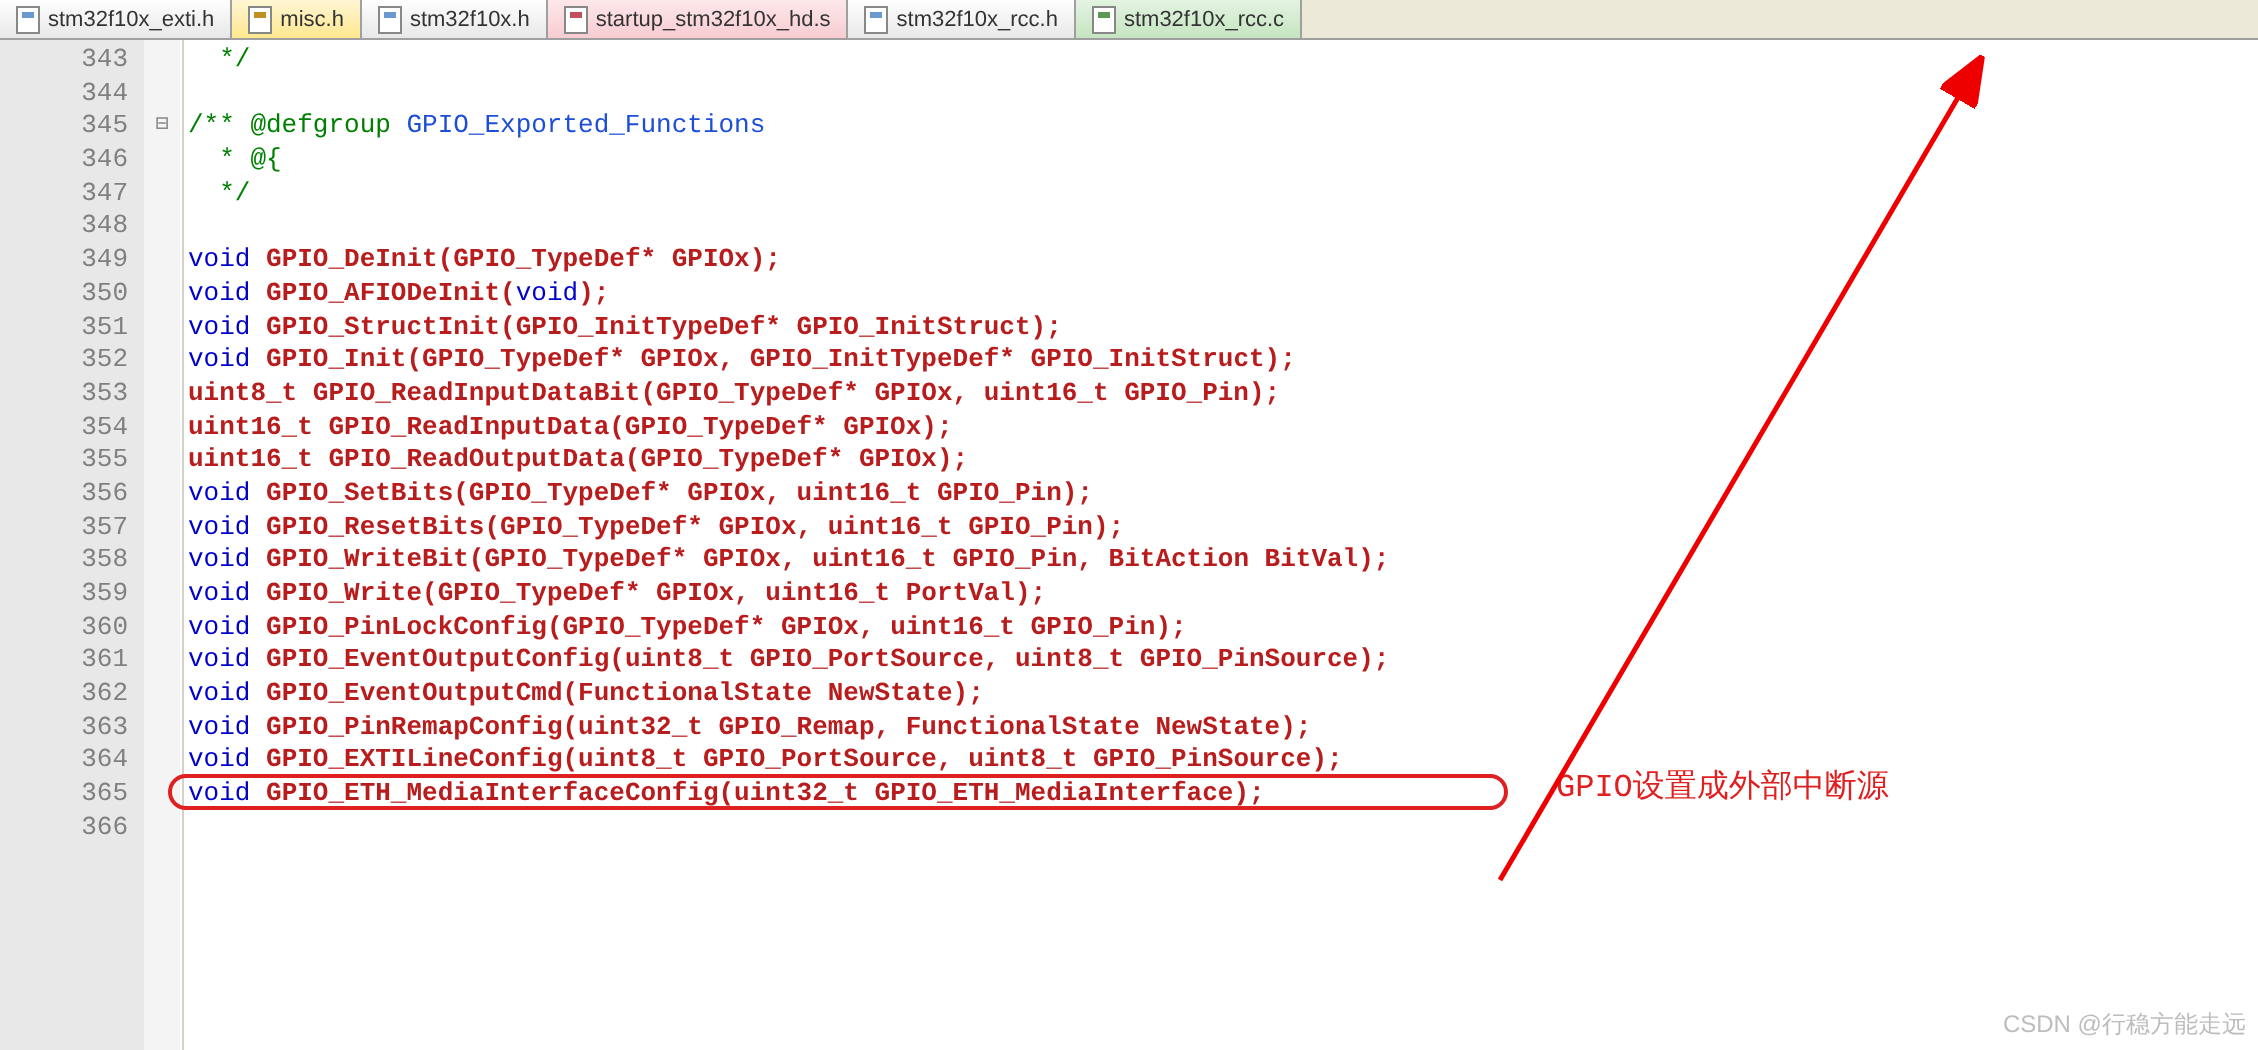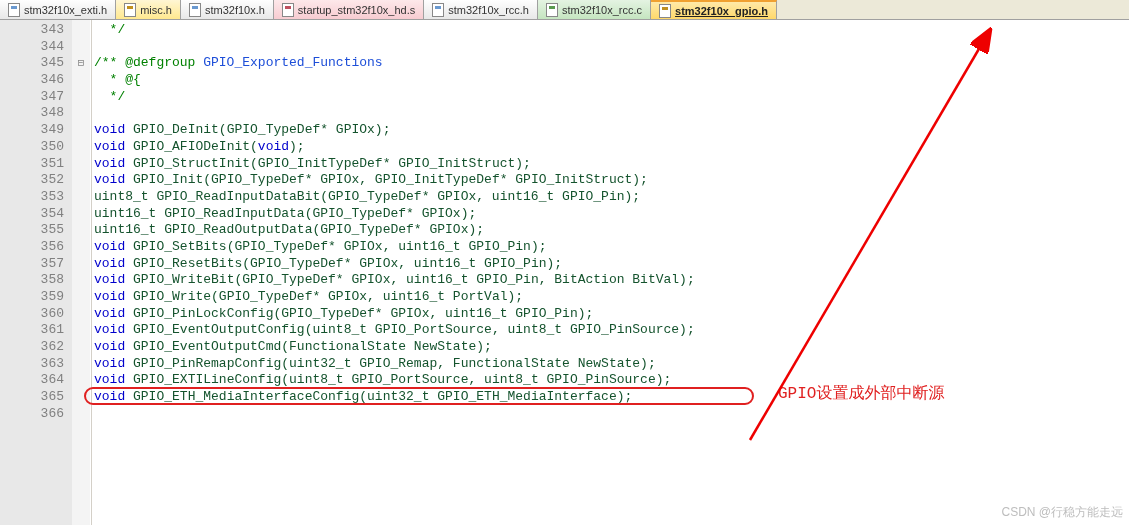--- a/index.html
+++ b/index.html
@@ -17,21 +17,21 @@
     .tab.green .tab-ic::before { background:#5a9a50; }
     .tab-text { color:#333; }
     .tab.active .tab-text { color:#222; font-weight:bold; text-decoration:underline; }
     .editor { display:flex; height:505px; }
     .gutter { width:72px; background:#e8e8e8; text-align:right; color:#808080; padding-right:8px; line-height:16.7px; padding-top:2px; user-select:none; }
     .fold { width:18px; background:#f4f4f4; line-height:16.7px; padding-top:2px; color:#888; font-size:11px; text-align:center; user-select:none; }
     .code { flex:1; padding-top:2px; padding-left:4px; line-height:16.7px; position:relative; }
     .ln { height:16.7px; white-space:pre; }
     .kw { color:#0000cc; }
     .cm { color:#008000; }
-    .pl { color:#14532d; }
+    .pl { color:#b91c1c;font-weight:bold; }
     .highlight-row { position:absolute; left:0; width:700px; height:18px; border:2px solid #e02020; border-radius:10px; pointer-events:none; }
     .anno { position:absolute; color:#e02020; font-family:Liberation Mono, monospace; font-size:16px; }
     .arrow { position:absolute; pointer-events:none; stroke:#e00; fill:#e00; }
     .watermark { position:absolute; right:6px; bottom:4px; color:#bdbdbd; font-family:Arial,'Microsoft YaHei',sans-serif; font-size:12px; }
     .vline { position:absolute; top:0; bottom:0; width:1px; background:#d4d0c8; }
   </style>
 </head>
 <body>
 
 <div class="tab-bar">
@@ -51,24 +51,20 @@
       <span class="tab-ic"></span>
       <span class="tab-text">startup_stm32f10x_hd.s</span>
     </div>
   <div class="tab">
       <span class="tab-ic"></span>
       <span class="tab-text">stm32f10x_rcc.h</span>
     </div>
   <div class="tab green">
       <span class="tab-ic"></span>
       <span class="tab-text">stm32f10x_rcc.c</span>
-    </div>
-  <div class="tab active">
-      <span class="tab-ic"></span>
-      <span class="tab-text">stm32f10x_gpio.h</span>
     </div>
 </div>
 
 <div class="editor">
   <div class="gutter">
     <div class="ln">343</div>
     <div class="ln">344</div>
     <div class="ln">345</div>
     <div class="ln">346</div>
     <div class="ln">347</div>

